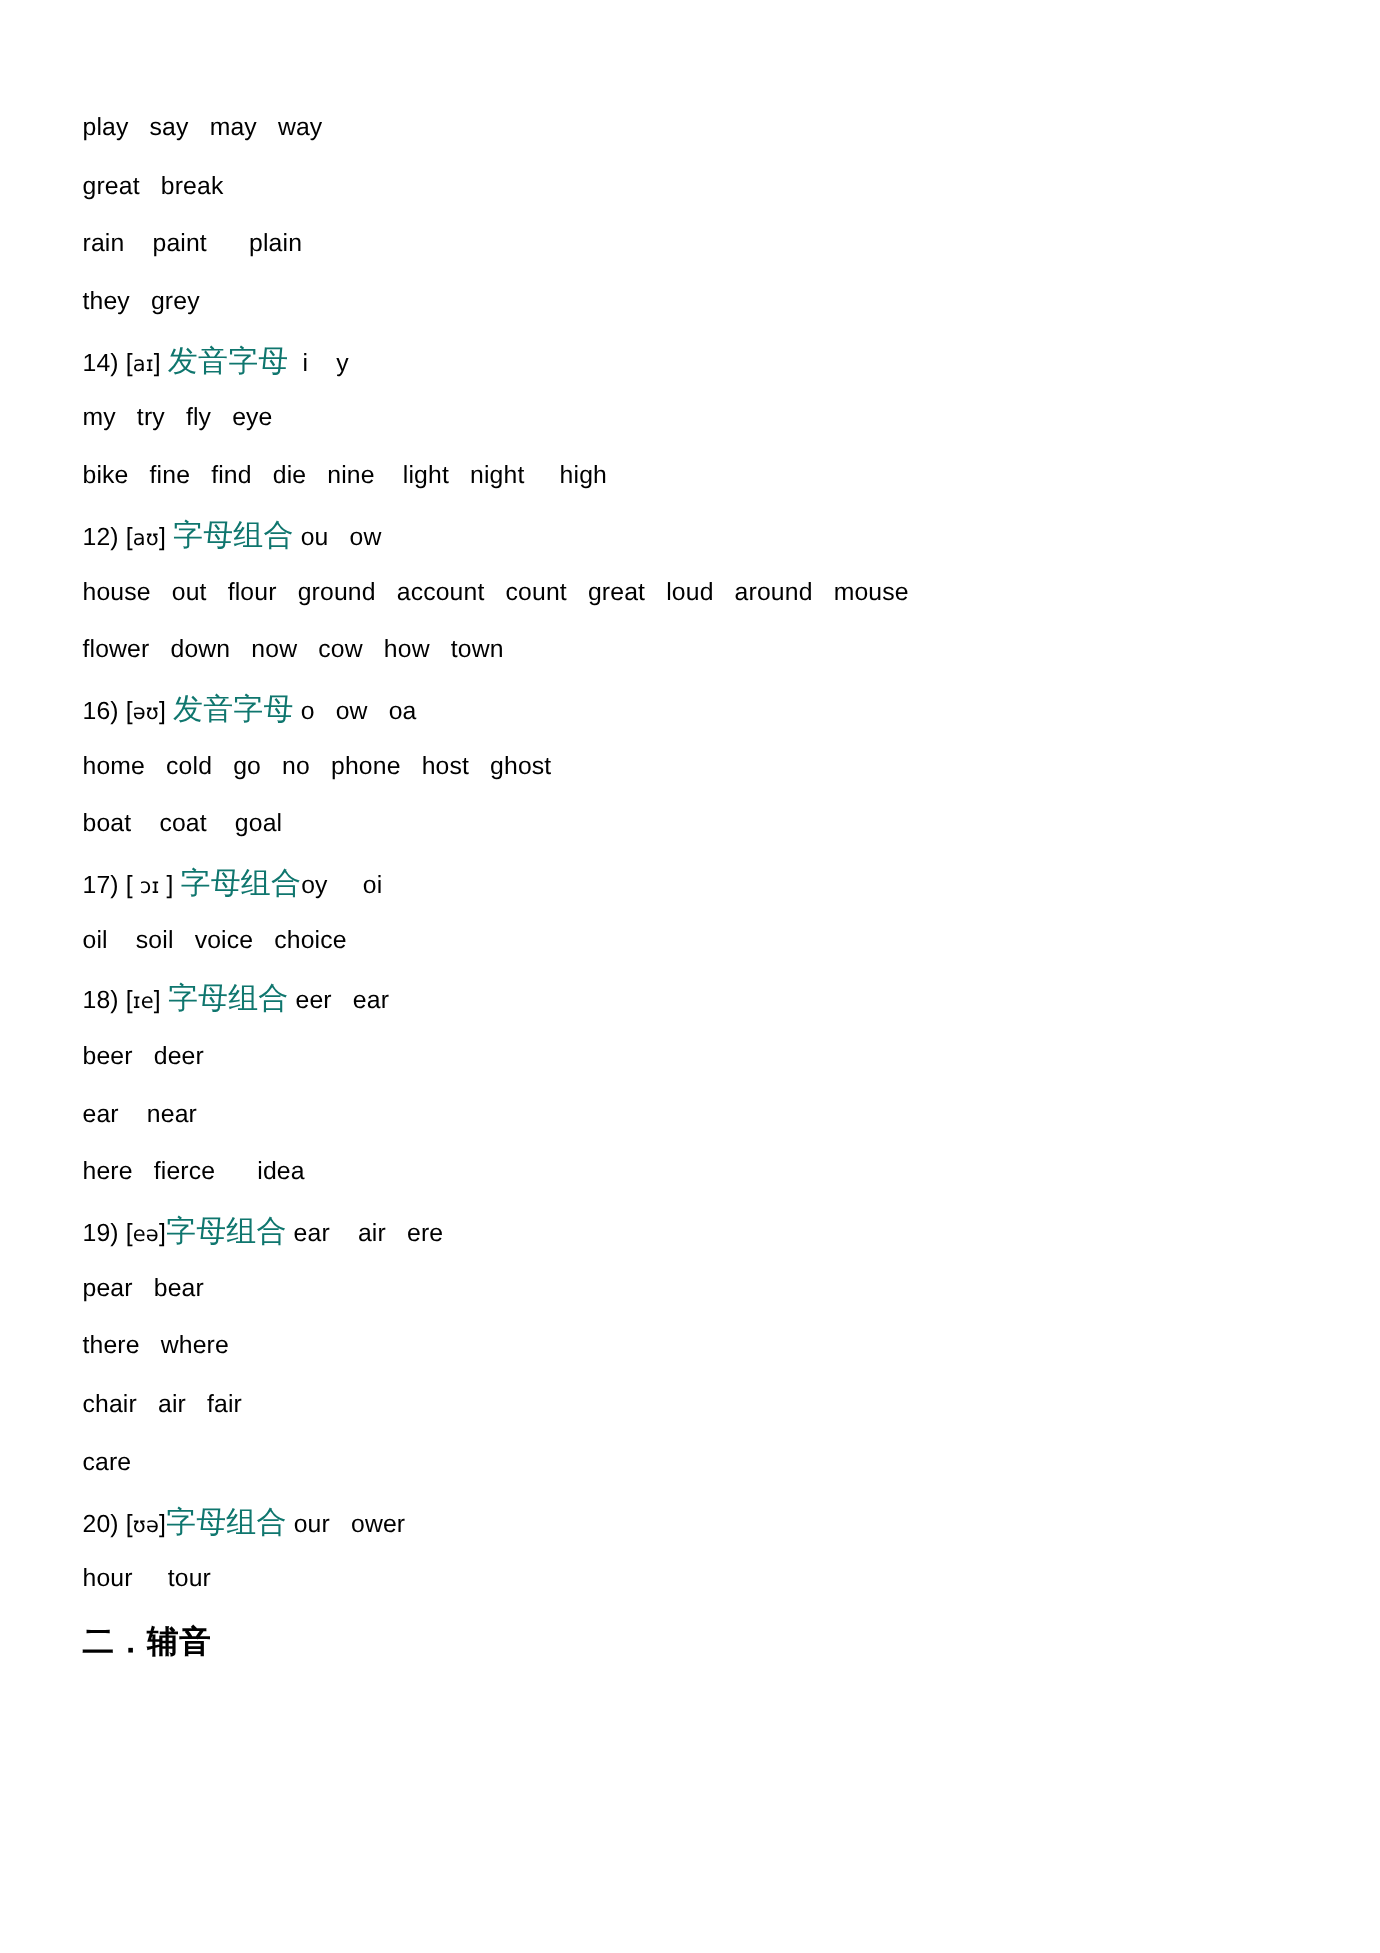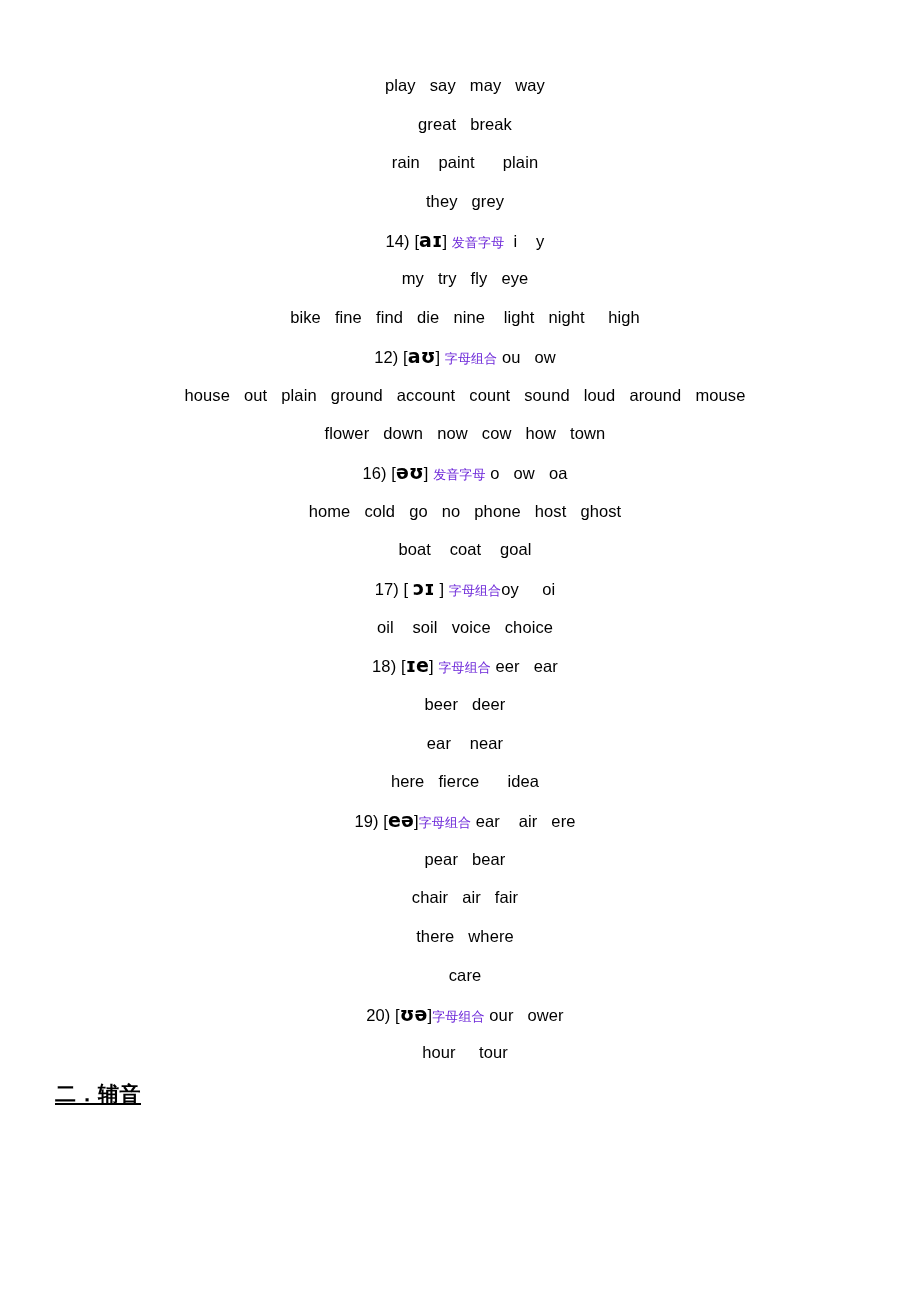--- a/index.html
+++ b/index.html
@@ -30,89 +30,87 @@
     width: 820px;
   }
   .line {
     height: 38.7px;
     line-height: 38.7px;
     white-space: pre;
     font-size: 16.5px;
     font-family: "Liberation Sans", sans-serif;
     color: #000000;
     letter-spacing: 0.1px;
-    text-align: center;
   }
   
   .rule {
     font-size: 16.5px;
   }
   .rule .idx {
     font-family: "Liberation Sans", sans-serif;
   }
   .rule .ipa {
     font-family: "DejaVu Sans", sans-serif;
-    font-weight: bold;
-    font-size: 19px;
+    font-weight: normal;
+    font-size: 14px;
   }
   .rule .bracket {
     font-family: "Liberation Sans", sans-serif;
     font-weight: normal;
   }
   .rule .cn {
     font-family: "DejaVu Serif", "Liberation Serif", serif;
-    font-size: 13px;
-    color: #6d28d9;
+    font-size: 20px;
+    color: #0f766e;
   }
   .rule .combo {
     font-family: "Liberation Sans", sans-serif;
   }
   
   .words {
     font-family: "Liberation Sans", sans-serif;
     font-size: 16.5px;
   }
   .heading {
     font-family: "DejaVu Serif", "Liberation Serif", serif;
     font-size: 21px;
     font-weight: bold;
     line-height: 40px;
     height: 40px;
     white-space: pre;
     letter-spacing: 0.5px;
     margin-top: 2px;
-    text-decoration: underline;
   }
 </style>
 </head>
 <body>
 
 <div class="page">
   <div class="content" id="body-root">
       <div class="line words">play   say   may   way</div>
       <div class="line words">great   break</div>
       <div class="line words">rain    paint      plain</div>
       <div class="line words">they   grey</div>
       <div class="line rule"><span class="idx">14)</span> <span class="bracket">[</span><span class="ipa">aɪ</span><span class="bracket">]</span> <span class="cn">发音字母</span><span class="combo">  i    y</span></div>
       <div class="line words">my   try   fly   eye</div>
       <div class="line words">bike   fine   find   die   nine    light   night     high</div>
       <div class="line rule"><span class="idx">12)</span> <span class="bracket">[</span><span class="ipa">aʊ</span><span class="bracket">]</span> <span class="cn">字母组合</span><span class="combo"> ou   ow</span></div>
-      <div class="line words">house   out   plain   ground   account   count   sound   loud   around   mouse</div>
+      <div class="line words">house   out   flour   ground   account   count   great   loud   around   mouse</div>
       <div class="line words">flower   down   now   cow   how   town</div>
       <div class="line rule"><span class="idx">16)</span> <span class="bracket">[</span><span class="ipa">əʊ</span><span class="bracket">]</span> <span class="cn">发音字母</span><span class="combo"> o   ow   oa</span></div>
       <div class="line words">home   cold   go   no   phone   host   ghost</div>
       <div class="line words">boat    coat    goal</div>
       <div class="line rule"><span class="idx">17)</span> <span class="bracket">[ </span><span class="ipa">ɔɪ</span><span class="bracket"> ]</span> <span class="cn">字母组合</span><span class="combo">oy     oi</span></div>
       <div class="line words">oil    soil   voice   choice</div>
       <div class="line rule"><span class="idx">18)</span> <span class="bracket">[</span><span class="ipa">ɪe</span><span class="bracket">]</span> <span class="cn">字母组合</span><span class="combo"> eer   ear</span></div>
       <div class="line words">beer   deer</div>
       <div class="line words">ear    near</div>
       <div class="line words">here   fierce      idea</div>
       <div class="line rule"><span class="idx">19)</span> <span class="bracket">[</span><span class="ipa">eə</span><span class="bracket">]</span><span class="cn">字母组合</span><span class="combo"> ear    air   ere</span></div>
       <div class="line words">pear   bear</div>
+      <div class="line words">there   where</div>
       <div class="line words">chair   air   fair</div>
-      <div class="line words">there   where</div>
       <div class="line words">care</div>
       <div class="line rule"><span class="idx">20)</span> <span class="bracket">[</span><span class="ipa">ʊə</span><span class="bracket">]</span><span class="cn">字母组合</span><span class="combo"> our   ower</span></div>
       <div class="line words">hour     tour</div>
       <div class="heading">二．辅音</div>
     </div>
 </div>
 
 </body></html>

